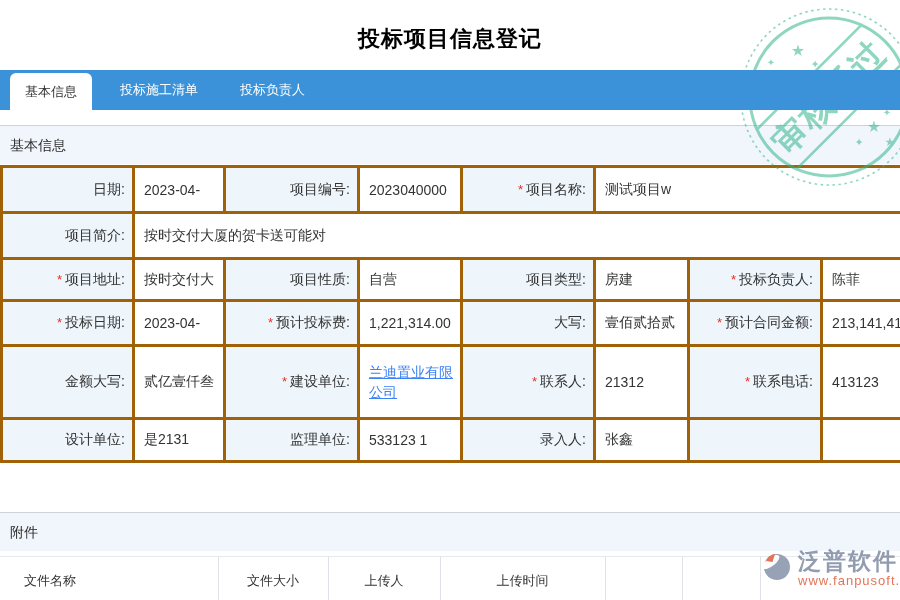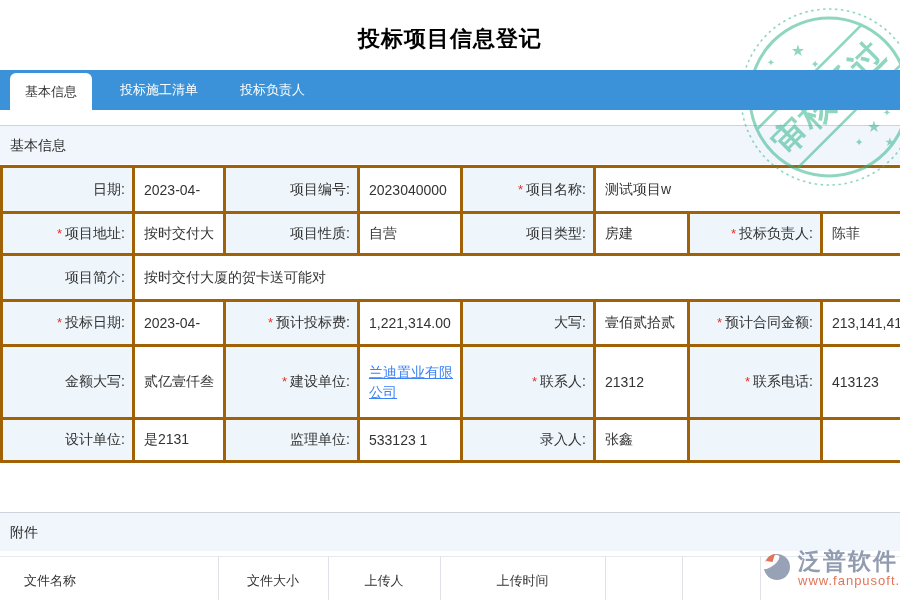--- a/index.html
+++ b/index.html
@@ -114,33 +114,33 @@
   </colgroup>
   <tbody>
       <tr style="height:46px">
     <td class="lbl"><span>日期:</span></td>
     <td class="val">2023-04-</td>
     <td class="lbl"><span>项目编号:</span></td>
     <td class="val">2023040000</td>
     <td class="lbl"><span class="req">*</span><span>项目名称:</span></td>
     <td class="val" colspan="3">测试项目w</td>
   </tr>
+  <tr style="height:46px">
+    <td class="lbl"><span>项目简介:</span></td>
+    <td class="val" colspan="7">按时交付大厦的贺卡送可能对</td>
+  </tr>
   <tr style="height:42px">
     <td class="lbl"><span class="req">*</span><span>项目地址:</span></td>
     <td class="val">按时交付大</td>
     <td class="lbl"><span>项目性质:</span></td>
     <td class="val">自营</td>
     <td class="lbl"><span>项目类型:</span></td>
     <td class="val">房建</td>
     <td class="lbl"><span class="req">*</span><span>投标负责人:</span></td>
     <td class="val">陈菲</td>
-  </tr>
-  <tr style="height:46px">
-    <td class="lbl"><span>项目简介:</span></td>
-    <td class="val" colspan="7">按时交付大厦的贺卡送可能对</td>
   </tr>
   <tr style="height:45px">
     <td class="lbl"><span class="req">*</span><span>投标日期:</span></td>
     <td class="val">2023-04-</td>
     <td class="lbl"><span class="req">*</span><span>预计投标费:</span></td>
     <td class="val">1,221,314.00</td>
     <td class="lbl"><span>大写:</span></td>
     <td class="val">壹佰贰拾贰</td>
     <td class="lbl"><span class="req">*</span><span>预计合同金额:</span></td>
     <td class="val">213,141,41</td>

